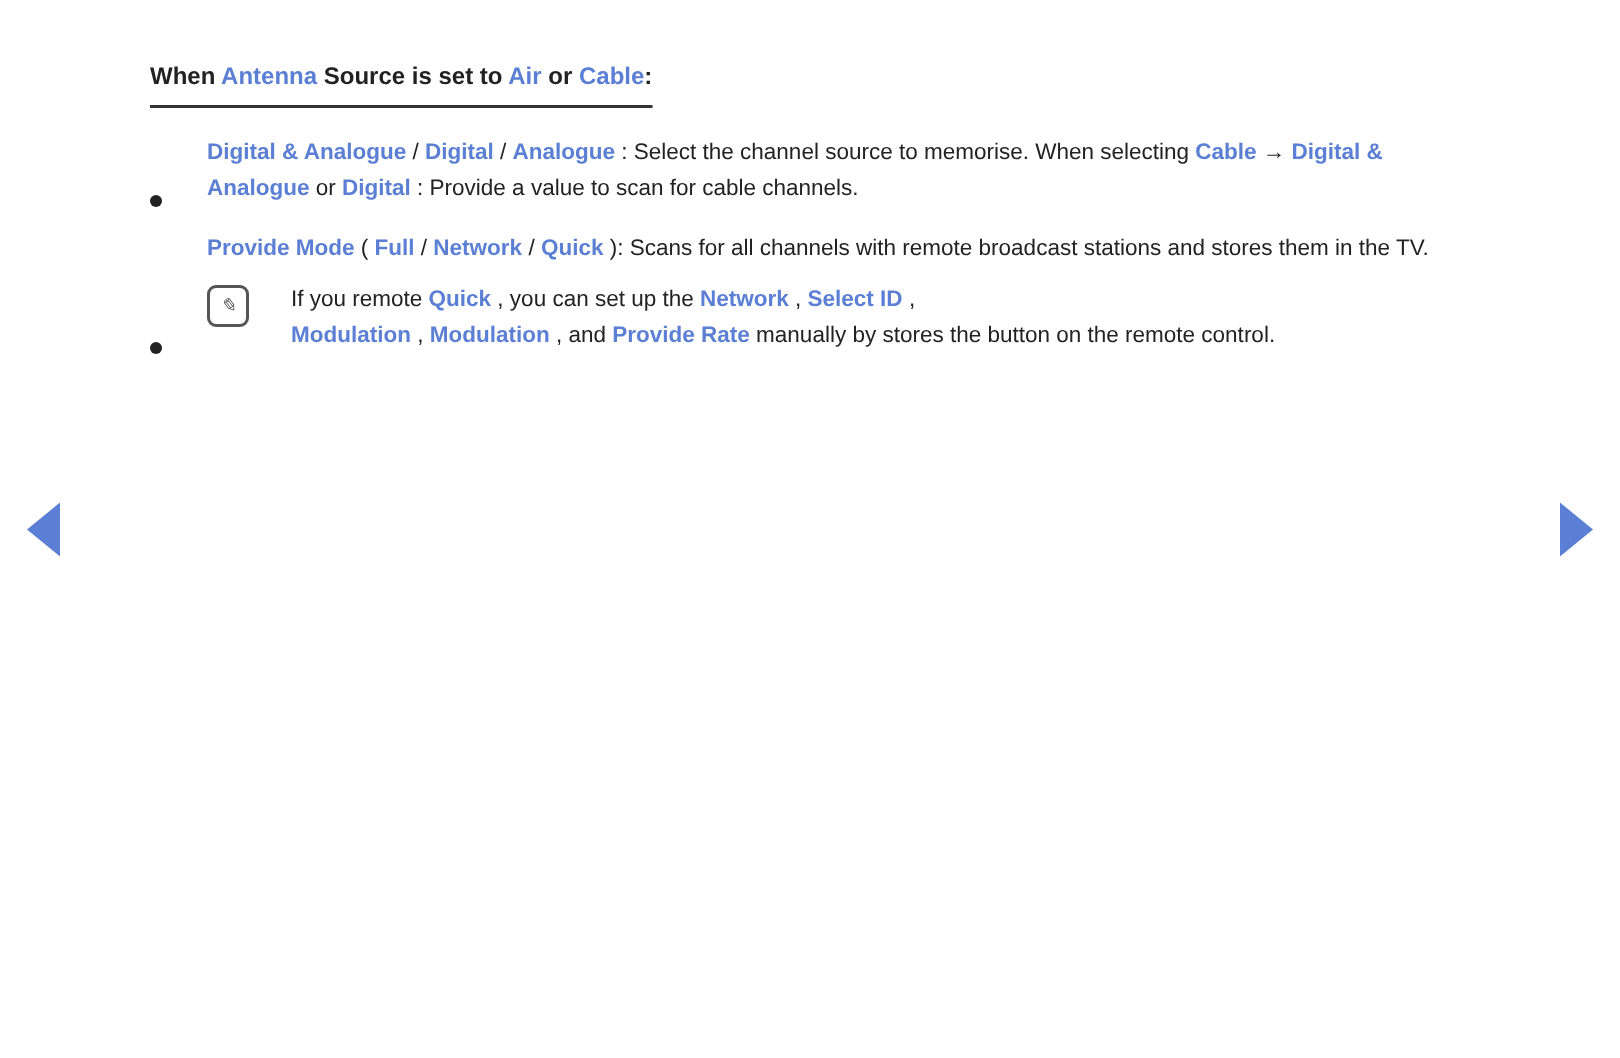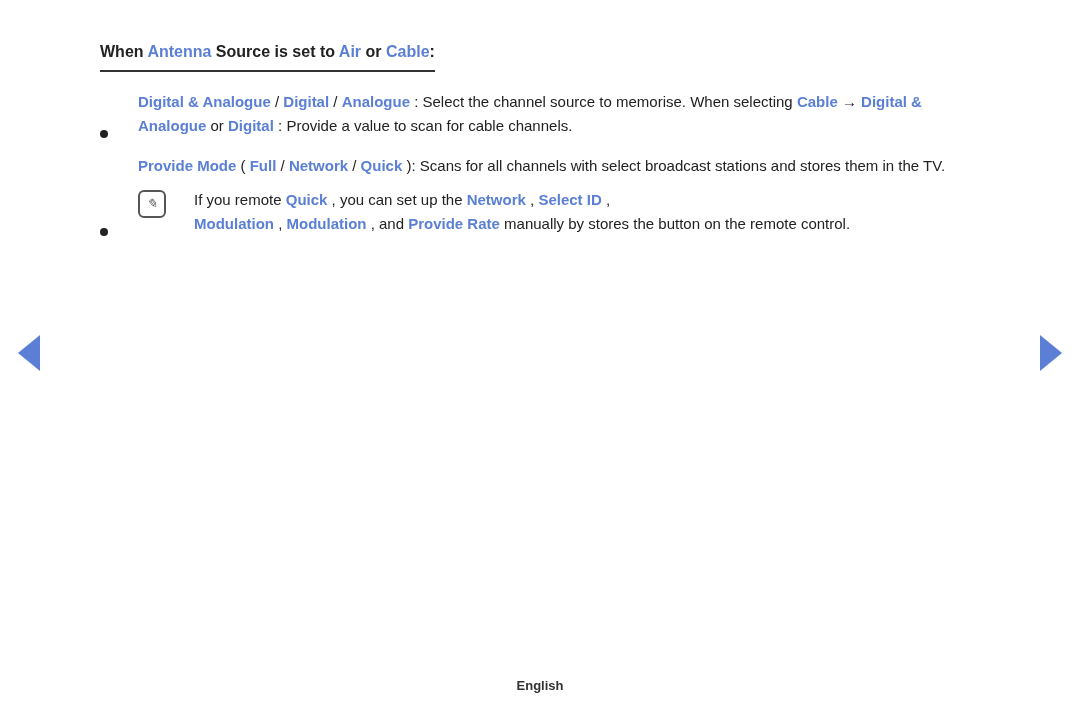--- a/index.html
+++ b/index.html
@@ -160,21 +160,21 @@
       <li>
         <span class="bullet-dot"></span>
         <span class="bullet-text">
           <span class="bold-blue">Provide Mode</span>
           <span> (</span>
           <span class="bold-blue">Full</span>
           <span> / </span>
           <span class="bold-blue">Network</span>
           <span> / </span>
           <span class="bold-blue">Quick</span>
-          <span>): Scans for all channels with select broadcast stations and stores them in the TV.</span>
+          <span>): Scans for all channels with remote broadcast stations and stores them in the TV.</span>
 
           <div class="note-block">
             <div class="note-icon">✎</div>
             <div class="note-text">
               <span>If you remote </span>
               <span class="bold-blue">Quick</span>
               <span>, you can set up the </span>
               <span class="bold-blue">Network</span>
               <span>, </span>
               <span class="bold-blue">Select ID</span>
@@ -190,17 +190,14 @@
           </div>
         </span>
       </li>
 
     </ul>
   </div>
 
   <div class="nav-left"></div>
   <div class="nav-right"></div>
 
-  <div class="footer">
-    <span>English</span>
-  </div>
 
 </div>
 
 </body></html>

